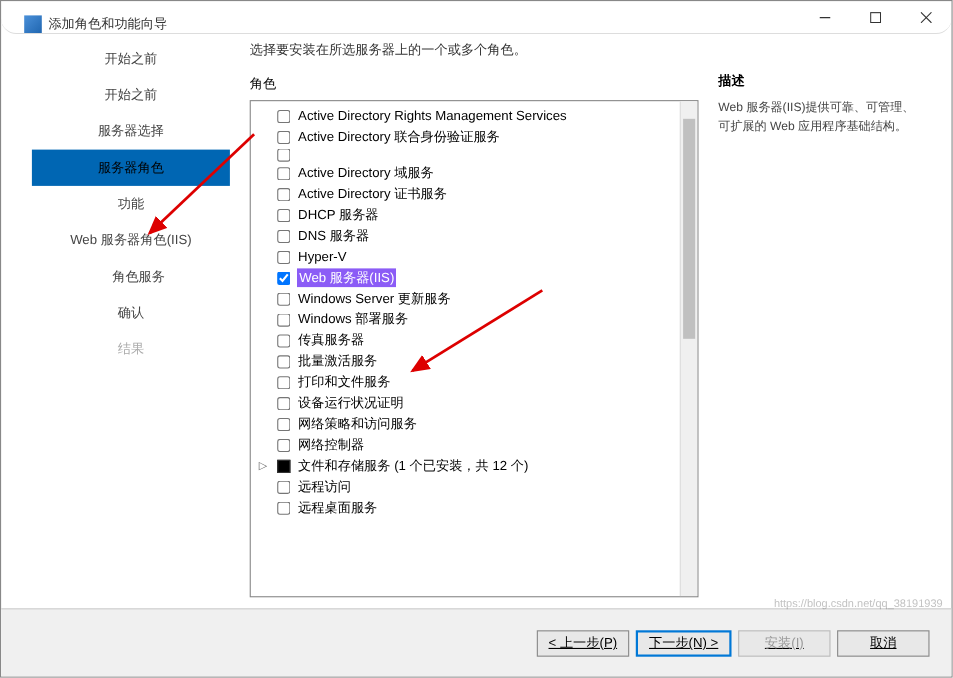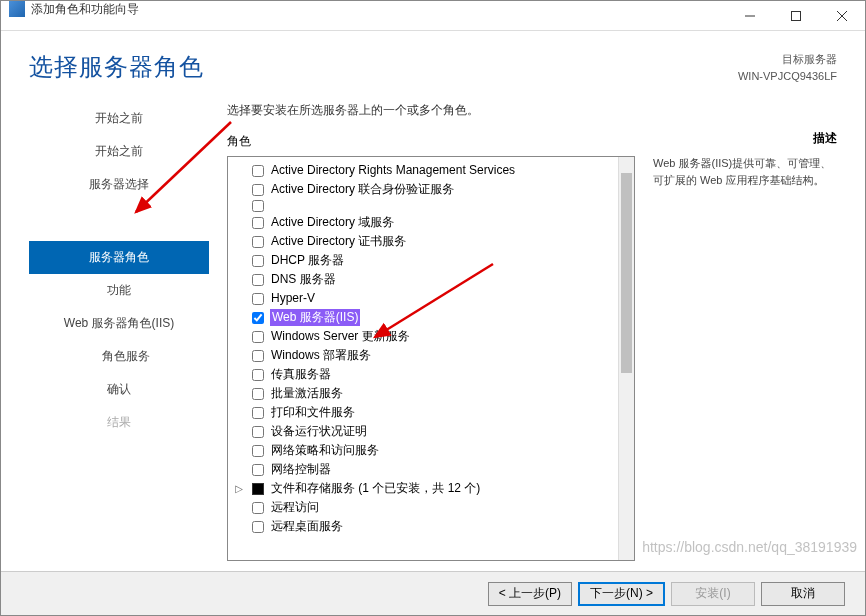--- a/index.html
+++ b/index.html
@@ -1,66 +1,66 @@
 <!DOCTYPE html>
 <html><head>
 <meta charset="utf-8">
 <style>
   * { box-sizing: border-box; margin: 0; padding: 0; }
   body { font-family: "Microsoft YaHei", "Segoe UI", sans-serif; font-size: 12px; background: #fff; color: #000; width: 866px; height: 616px; overflow: hidden; position: relative; border: 1px solid #888; }
   
-  .titlebar { height: 30px; display: flex; align-items: flex-start; padding-left: 8px; border-bottom: 1px solid #ddd; }
+  .titlebar { height: 30px; display: flex; align-items: flex-end; padding-left: 21px; border-bottom: 1px solid #ddd; border-radius: 14px; }
   .titlebar-icon { width: 16px; height: 16px; background: linear-gradient(135deg, #4a90d9 0%, #2066b0 100%); margin-right: 6px; }
   .titlebar-text { flex: 1; font-size: 12px; color: #333; }
   .win-controls { display: flex; height: 100%; }
   .win-btn { width: 46px; height: 100%; display: flex; align-items: center; justify-content: center; font-size: 13px; color: #333; cursor: default; }
   .win-btn svg { stroke: #333; }
 
   .content { display: flex; flex-direction: column; height: calc(100% - 30px); }
   
   .header-area { padding: 20px 28px 12px 28px; display: flex; justify-content: space-between; align-items: flex-start; }
   .page-title { font-size: 24px; color: #1452a0; font-weight: 300; letter-spacing: 1px; }
   .target-info { text-align: right; font-size: 11px; color: #555; line-height: 1.5; }
   
   .main-area { flex: 1; display: flex; padding: 0 28px 10px 28px; min-height: 0; }
   
   .sidebar { width: 180px; flex-shrink: 0; padding-top: 6px; text-align: center; }
   .sidebar-item { padding: 8px 10px; color: #444; cursor: default; font-size: 12px; }
-  .sidebar-item.selected { background: #0066b3; color: #ffffff; margin-top: 40px; }
+  .sidebar-item.selected { background: #0066b3; color: #000000; }
   .sidebar-item.indent { padding-left: 24px; }
   .sidebar-item.disabled { color: #aaa; }
   
   .center { flex: 1; display: flex; flex-direction: column; padding-left: 18px; min-width: 0; position: relative; }
   .instruction { padding: 6px 0 14px 0; color: #333; font-size: 12px; }
   .section-label { font-weight: normal; padding-bottom: 6px; font-size: 12px; }
   .roles-box { flex: 1; border: 1px solid #888; overflow: hidden; position: relative; background: #fff; }
   .roles-scroll { height: 100%; overflow-y: auto; padding: 4px 0; }
   .role-row { display: flex; align-items: center; padding: 1px 6px 1px 24px; font-size: 12px; line-height: 17px; position: relative; white-space: nowrap; }
   .role-row input[type=checkbox] { margin-right: 6px; width: 12px; height: 12px; }
   .role-row .filled { width: 12px; height: 12px; border: 1px solid #333; background: #000; margin-right: 6px; display: inline-block; }
   .role-row .expand { position: absolute; left: 6px; width: 10px; text-align: center; color: #666; font-size: 10px; }
   .role-row.sel .role-text { background: #8b5cf6; color: #fff; padding: 0 2px; }
   .role-text { padding: 0 1px; }
   
   .desc-panel { width: 202px; flex-shrink: 0; padding-left: 18px; padding-top: 34px; }
-  .desc-title { font-weight: bold; padding-bottom: 8px; font-size: 12px; text-align: right; }
+  .desc-title { font-weight: bold; padding-bottom: 8px; font-size: 12px; }
   .desc-text { font-size: 11px; color: #444; line-height: 1.5; }
 
-  .footer { height: 44px; border-top: 1px solid #ccc; display: flex; align-items: center; justify-content: flex-end; padding: 0 20px; gap: 6px; background: #f0f0f0; }
+  .footer { height: 62px; border-top: 1px solid #ccc; display: flex; align-items: center; justify-content: flex-end; padding: 0 20px; gap: 6px; background: #f0f0f0; text-decoration: underline; }
   .footer button { min-width: 84px; height: 24px; font-size: 12px; border: 1px solid #888; background: #e8e8e8; padding: 0 10px; cursor: default; }
   .footer button:disabled { color: #999; border-color: #bbb; }
   .footer button.primary { border: 2px solid #0078d7; }
   
   .scrollbar-fake { position: absolute; right: 0; top: 0; bottom: 0; width: 16px; background: #f0f0f0; border-left: 1px solid #ddd; }
   .scrollbar-thumb { position: absolute; left: 2px; right: 2px; top: 16px; height: 200px; background: #c0c0c0; }
   
   .arrow1 { position: absolute; left: 120px; top: 116px; pointer-events: none; z-index: 10; }
   .arrow2 { position: absolute; left: 362px; top: 258px; pointer-events: none; z-index: 10; }
   
-  .watermark { position: absolute; right: 8px; bottom: 60px; font-size: 14px; color: rgba(100,100,100,0.4); z-index: 5; }
+  .watermark { position: absolute; right: 8px; bottom: 60px; font-size: 10px; color: rgba(100,100,100,0.4); z-index: 5; }
 </style>
 </head>
 <body>
 
 <div class="titlebar">
   <div class="titlebar-icon"></div>
   <div class="titlebar-text">添加角色和功能向导</div>
   <div class="win-controls">
     <div class="win-btn">
         <svg width="10" height="10">
@@ -75,27 +75,20 @@
     <div class="win-btn">
         <svg width="10" height="10">
           <line x1="0" y1="0" x2="10" y2="10" stroke-width="1"></line>
           <line x1="10" y1="0" x2="0" y2="10" stroke-width="1"></line>
         </svg>
       </div>
   </div>
 </div>
 
 <div class="content">
-  <div class="header-area">
-    <div class="page-title">选择服务器角色</div>
-    <div class="target-info">
-      <div>目标服务器</div>
-      <div>WIN-VPJCQ9436LF</div>
-    </div>
-  </div>
 
   <div class="main-area">
     <div class="sidebar" id="sidebar">
         <div class="sidebar-item">开始之前</div>
         <div class="sidebar-item">开始之前</div>
         <div class="sidebar-item">服务器选择</div>
         <div class="sidebar-item selected">服务器角色</div>
         <div class="sidebar-item">功能</div>
         <div class="sidebar-item">Web 服务器角色(IIS)</div>
         <div class="sidebar-item indent">角色服务</div>

